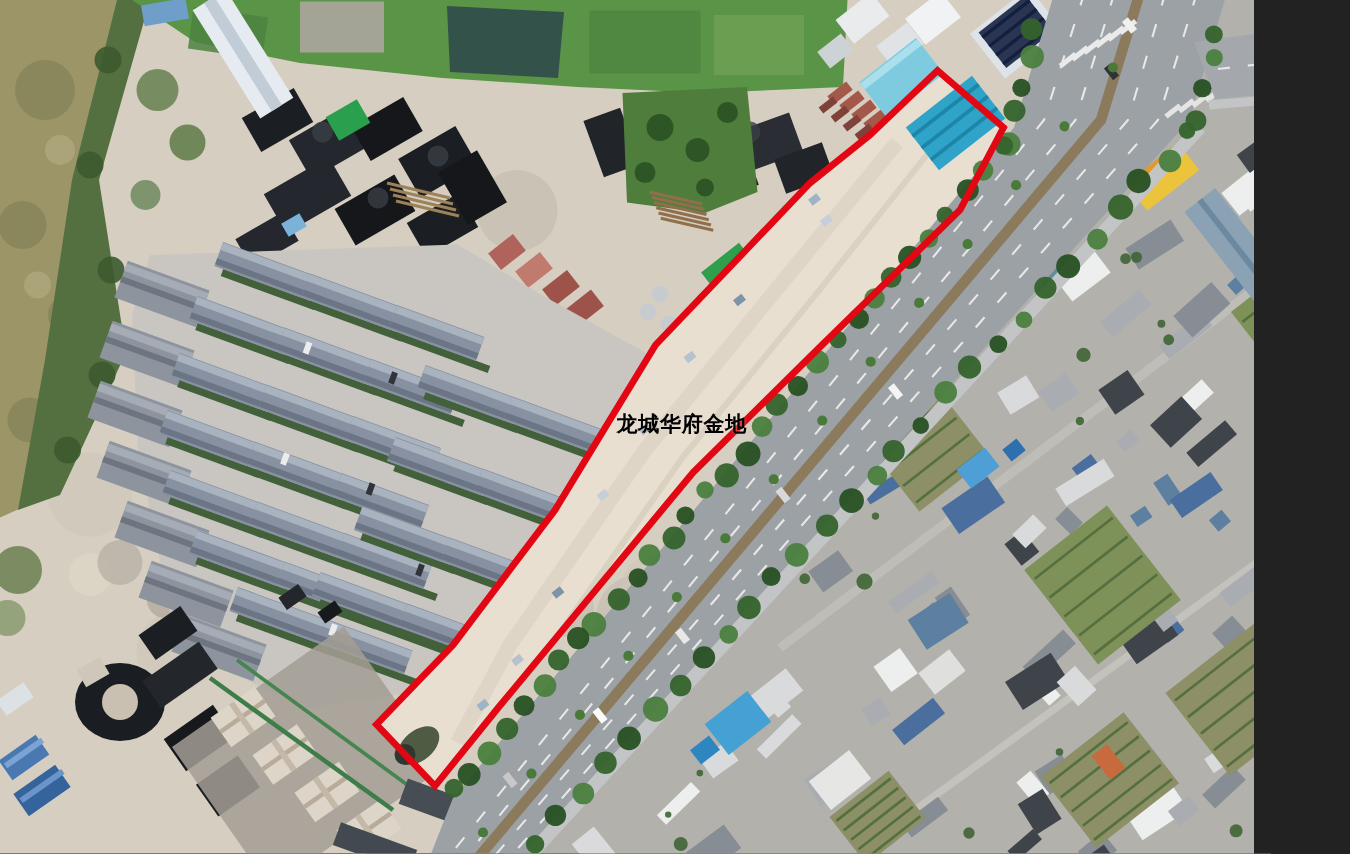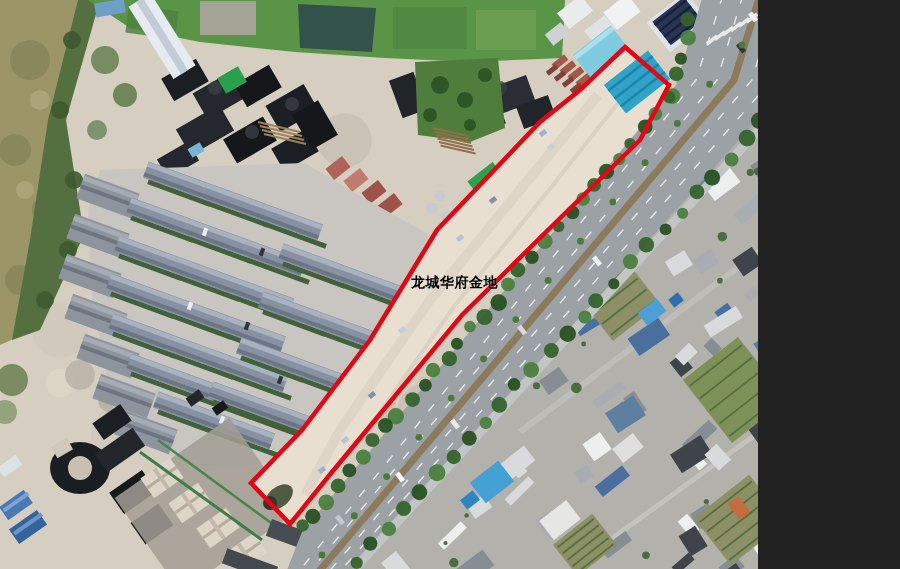--- a/index.html
+++ b/index.html
@@ -1,16 +1,16 @@
 <!DOCTYPE html>
 <html><head>
 <meta charset="utf-8">
 <style>
   html,body{margin:0;padding:0;background:#222;}
-  #stage{position:relative;width:758px;height:569px;overflow:hidden;background:#d6cfc1;
+  #stage{position:relative;width:836px;height:569px;overflow:hidden;background:#d6cfc1;
          font-family:"Liberation Sans", sans-serif;}
   #scene{position:absolute;left:0;top:0;}
   #parcel-label{position:absolute;font-family:"Liberation Serif","DejaVu Serif",serif;
          font-weight:600;font-size:14px;letter-spacing:0.5px;color:#000;white-space:nowrap;
          text-shadow:0 0 2px rgba(230,220,205,.5);}
 </style>
 </head>
 <body>
 
 <div id="stage">

